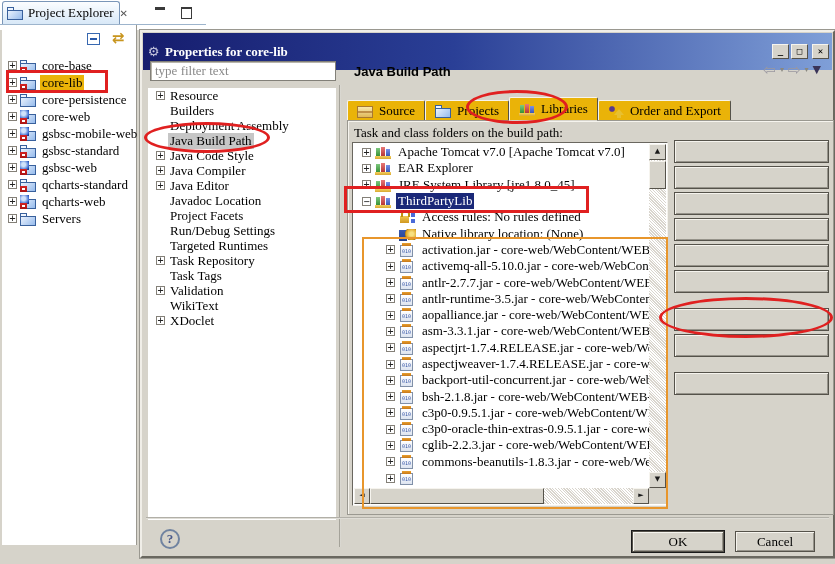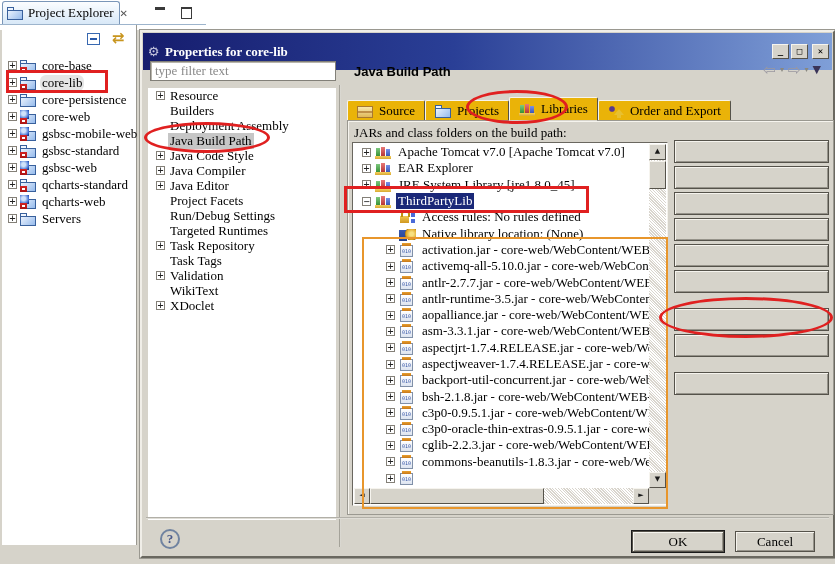--- a/index.html
+++ b/index.html
@@ -21,21 +21,21 @@
   .explorer-toolbar{position:absolute;left:0;top:2px;width:133px;height:24px;background:#fff;}
   .icon-collapse-all{position:absolute;left:84px;top:4px;width:16px;height:15px;
       background:linear-gradient(#2858a8,#2858a8) 4px 7px/7px 2px,
                  linear-gradient(#fff,#fff) 2px 3px/11px 10px,
                  linear-gradient(#3868b0,#3868b0) 1px 2px/13px 12px;background-repeat:no-repeat;}
   .icon-link{position:absolute;left:106px;top:2px;width:20px;height:18px;color:#c8951e;font:bold 15px/18px "DejaVu Sans",sans-serif;text-align:center;}
   .icon-link::after{content:"⇄";}
   .tree{position:absolute;left:0;top:32px;width:133px;}
   .trow{height:17px;display:flex;align-items:center;gap:3px;padding-left:6px;white-space:nowrap;}
   .trow .lbl{padding:0 2px;}
-  .explorer-panel .selected .lbl{background:#e5e5e5;border-radius:6px;}
+  .explorer-panel .selected .lbl{background:#eab308;}
   
   .exp{width:9px;height:9px;box-sizing:border-box;border:1px solid #848078;background:#fff;
        font:10px/7px "DejaVu Sans Mono",monospace;text-align:center;color:#222;flex:none;}
   .exp.hidden{visibility:hidden;}
   
   .icon{display:inline-block;position:relative;width:17px;height:14px;vertical-align:middle;flex:none;background-repeat:no-repeat;}
   .icon-java-folder,
   .icon-java-folder-error,
   .icon-web-folder-error,
   .icon-folder,
@@ -275,20 +275,24 @@
         <div class="trow">
           <span class="exp">+</span>
           <span class="lbl">Java Compiler</span>
         </div>
         <div class="trow">
           <span class="exp">+</span>
           <span class="lbl">Java Editor</span>
         </div>
         <div class="trow">
           <span class="exp hidden"></span>
+          <span class="lbl">Javadoc Location</span>
+        </div>
+        <div class="trow">
+          <span class="exp hidden"></span>
           <span class="lbl">Project Facets</span>
         </div>
         <div class="trow">
           <span class="exp hidden"></span>
           <span class="lbl">Run/Debug Settings</span>
         </div>
         <div class="trow">
           <span class="exp hidden"></span>
           <span class="lbl">Targeted Runtimes</span>
         </div>
@@ -337,21 +341,21 @@
         <div class="tab active">
           <span class="icon icon-library-books"></span>
           <span class="lbl">Libraries</span>
         </div>
         <div class="tab">
           <span class="icon icon-order-export"></span>
           <span class="lbl">Order and Export</span>
         </div>
       </div>
     <div class="tabcontent"></div>
-    <div class="list-label">JARs and class folders on the build path:</div>
+    <div class="list-label">Task and class folders on the build path:</div>
 
     <div class="listbox">
       <div class="viewport jarlist">
 
       <div class="trow lvl0">
             <span class="exp">+</span>
             <span class="icon icon-library-books"></span>
             <span class="lbl">Apache Tomcat v7.0 [Apache Tomcat v7.0]</span>
           </div>
           <div class="trow lvl0">

